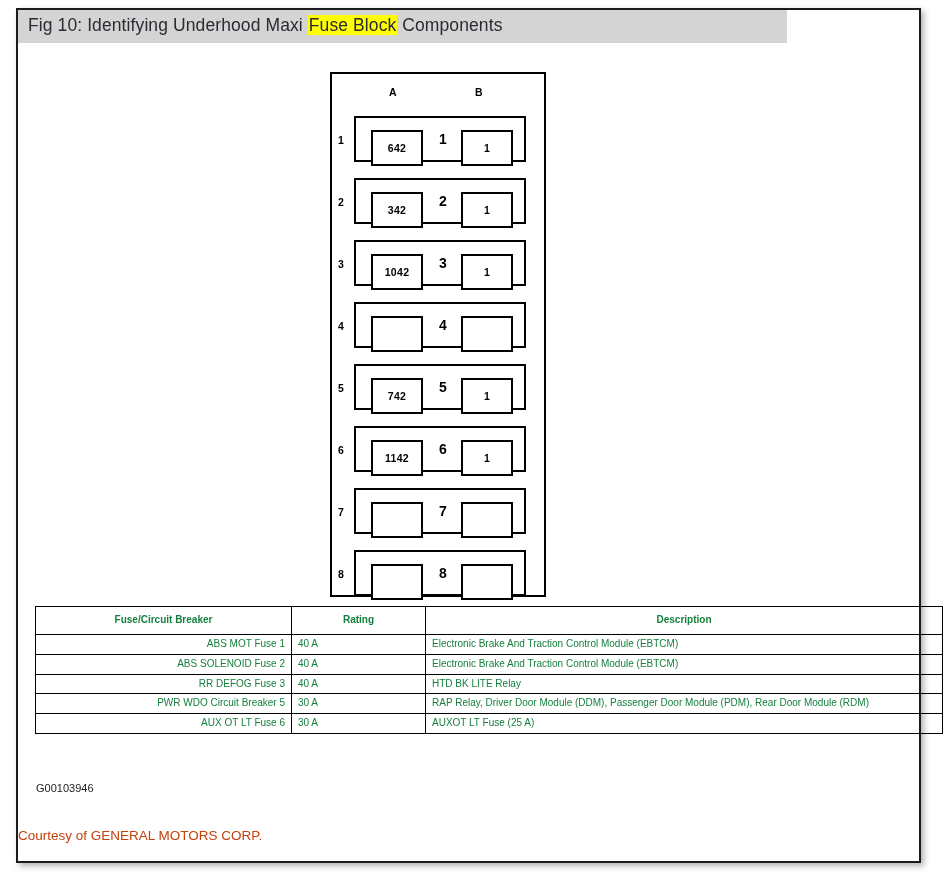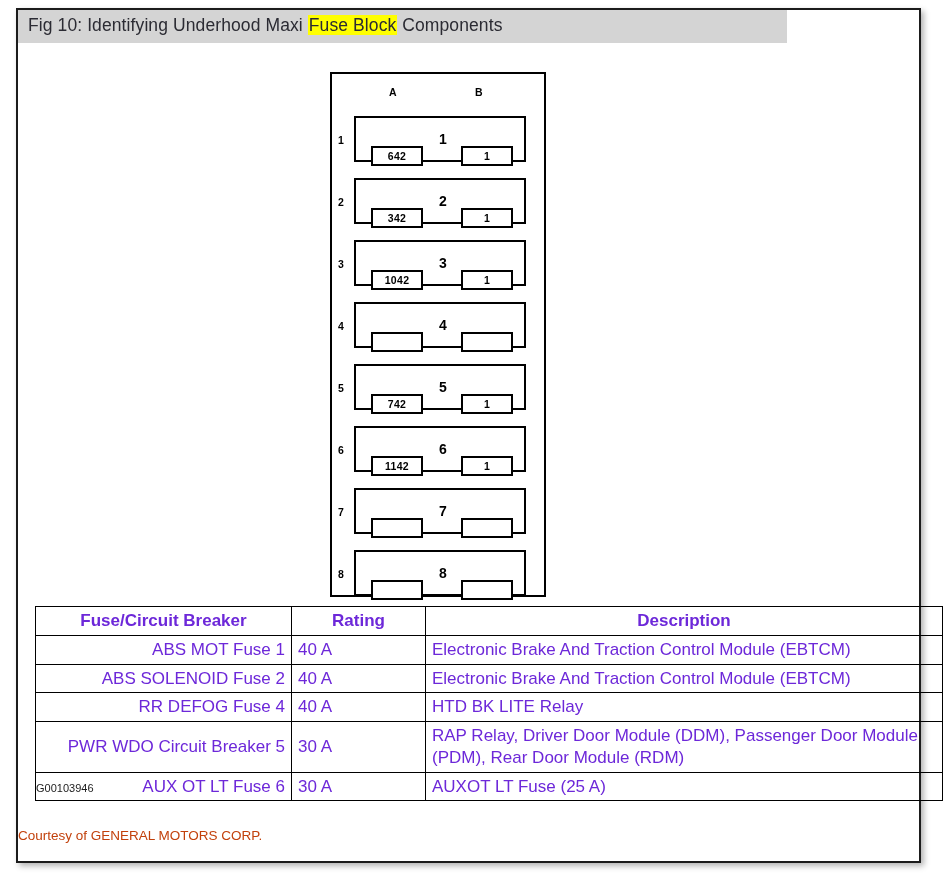--- a/index.html
+++ b/index.html
@@ -93,22 +93,22 @@
     position: absolute;
     left: -18px;
     top: 16px;
     font-size: 10.5px;
     font-weight: bold;
     color: #000;
   }
 
   .slot {
     position: absolute;
-    top: 28px;
-    height: 20px;
+    top: 12px;
+    height: 36px;
     border: 2px solid #000;
     box-sizing: border-box;
     background: #fff;
     font-size: 10.5px;
     font-weight: bold;
     color: #000;
     display: flex;
     align-items: center;
     justify-content: center;
     letter-spacing: 0.3px;
@@ -132,22 +132,22 @@
     position: absolute;
     left: 17px;
     top: 596px;
     width: 868px;
     border-collapse: collapse;
     table-layout: fixed;
   }
   .fuse-table th,
   .fuse-table td {
     border: 1.5px solid #000;
-    font-size: 17px;
-    color: #6d28d9;
+    font-size: 10px;
+    color: #15803d;
     padding: 3px 6px;
     line-height: 1.28;
   }
   .fuse-table th {
     font-weight: bold;
     text-align: center;
     height: 21px;
   }
   .col-name  { width: 243px; text-align: right; }
   .col-rate  { width: 121px; text-align: left; }
@@ -249,21 +249,21 @@
             <td class="col-name">ABS MOT Fuse 1</td>
             <td class="col-rate">40 A</td>
             <td class="col-desc">Electronic Brake And Traction Control Module (EBTCM)</td>
           </tr>
           <tr>
             <td class="col-name">ABS SOLENOID Fuse 2</td>
             <td class="col-rate">40 A</td>
             <td class="col-desc">Electronic Brake And Traction Control Module (EBTCM)</td>
           </tr>
           <tr>
-            <td class="col-name">RR DEFOG Fuse 4</td>
+            <td class="col-name">RR DEFOG Fuse 3</td>
             <td class="col-rate">40 A</td>
             <td class="col-desc">HTD BK LITE Relay</td>
           </tr>
           <tr>
             <td class="col-name">PWR WDO Circuit Breaker 5</td>
             <td class="col-rate">30 A</td>
             <td class="col-desc">RAP Relay, Driver Door Module (DDM), Passenger Door Module (PDM), Rear Door Module (RDM)</td>
           </tr>
           <tr>
             <td class="col-name">AUX OT LT Fuse 6</td>

